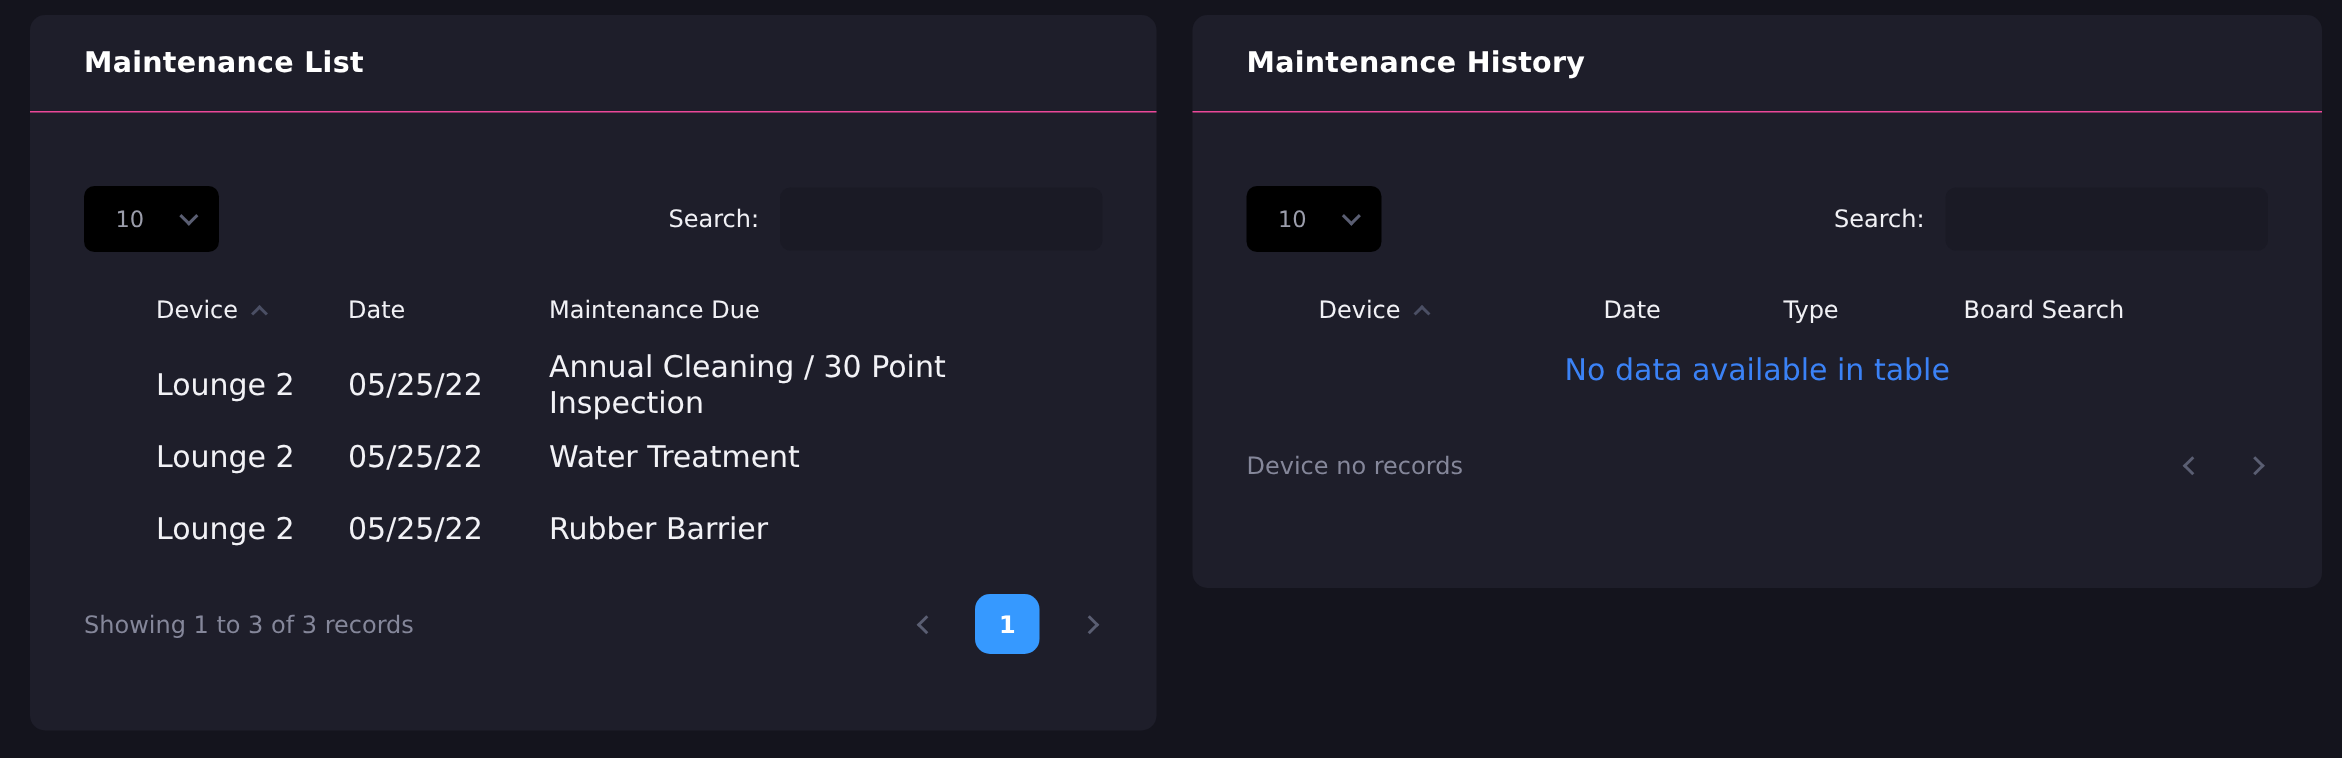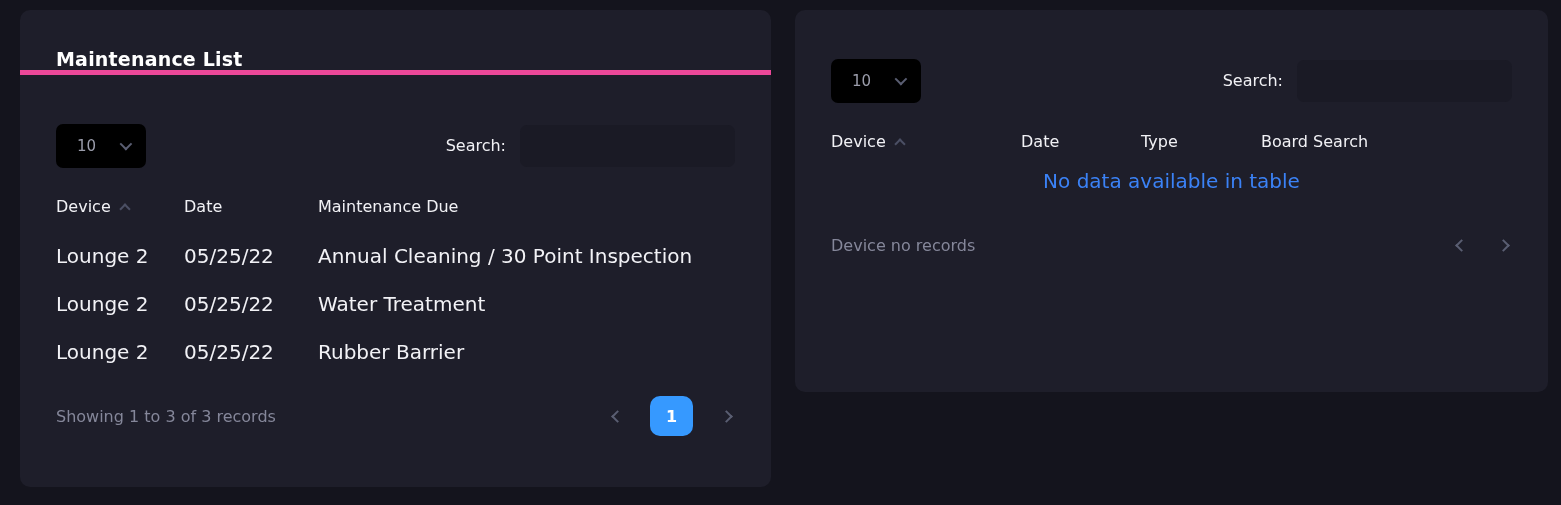--- a/index.html
+++ b/index.html
@@ -12,23 +12,23 @@
   .panel {
     position: absolute;
     background: #1e1e2a;
     border-radius: 10px;
   }
   .panel-list  { left: 20px;  top: 10px; width: 751px; height: 477px; }
   .panel-history { left: 795px; top: 10px; width: 753px; height: 382px; }
 
   .panel-header {
     height: 65px;
-    display: flex; align-items: flex-end;
+    display: flex; align-items: center;
     padding: 0 36px;
-    border-bottom: 5px solid #ec4899;
+    border-bottom: 1px solid #ec4899;
   }
   .panel-title {
     color: #ffffff;
     font-size: 19px;
     font-weight: 700;
     letter-spacing: 0.2px;
   }
   .panel-body { padding: 0 36px; }
 
   
@@ -66,20 +66,21 @@
     color: #e8e8ee;
     font-size: 15px;
     padding: 0 14px;
     font-family: inherit;
   }
 
   
   .thead, .trow {
     display: grid;
     align-items: center;
+    margin-left: 48px;
   }
   .list-grid    { grid-template-columns: 128px 134px 1fr; }
   .history-grid { grid-template-columns: 190px 120px 120px 1fr; }
   .thead { margin-top: 22px; height: 32px; }
   .th {
     color: #f1f1f5; font-size: 16px; font-weight: 500;
     display: flex; align-items: center;
     cursor: pointer;
   }
   .sort-caret {
@@ -179,20 +180,23 @@
         <span class="page-nav">
           <i class="chev chev-right"></i>
         </span>
       </div>
     </footer>
 
   </div>
 </section>
 
 <section class="panel panel-history">
+  <header class="panel-header">
+    <h2 class="panel-title">Maintenance History</h2>
+  </header>
   <div class="panel-body">
 
     <div class="controls">
       <div class="length-select">
         <span class="length-value">10</span>
         <i class="chev chev-down"></i>
       </div>
       <div class="search-group">
         <span class="search-label">Search:</span>
         <input class="search-input" type="text" value="" style="">

